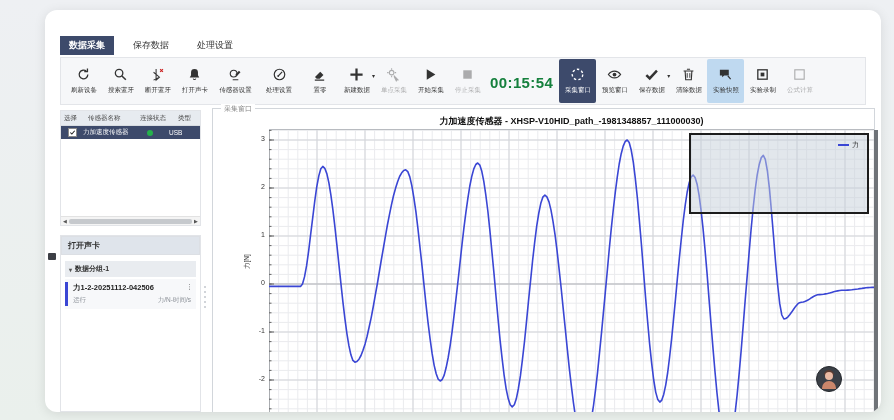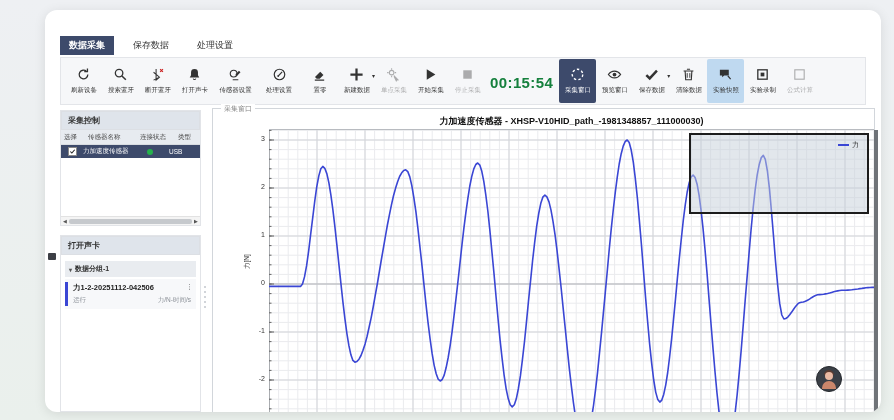--- a/index.html
+++ b/index.html
@@ -209,21 +209,20 @@
         <svg viewBox="0 0 16 16">
           <rect x="3" y="3" width="10" height="10" fill="none" stroke="currentColor" stroke-width="1.2"></rect>
         </svg>
         <span class="lbl">公式计算</span>
       </div>
     </div>
 
   <div class="railbtn"></div>
 
   <div class="p1">
-    <div class="panel-hd">采集控制</div>
     <div class="tblhd" id="sensor-cols">
         <span style="width: 24px;">选择</span>
         <span style="width: 52px;">传感器名称</span>
         <span style="width: 38px;">连接状态</span>
         <span style="width: 24px;">类型</span>
       </div>
     <div id="sensor-rows">
         <div class="srow">
           <span class="cbx">
             <svg viewBox="0 0 16 16">

